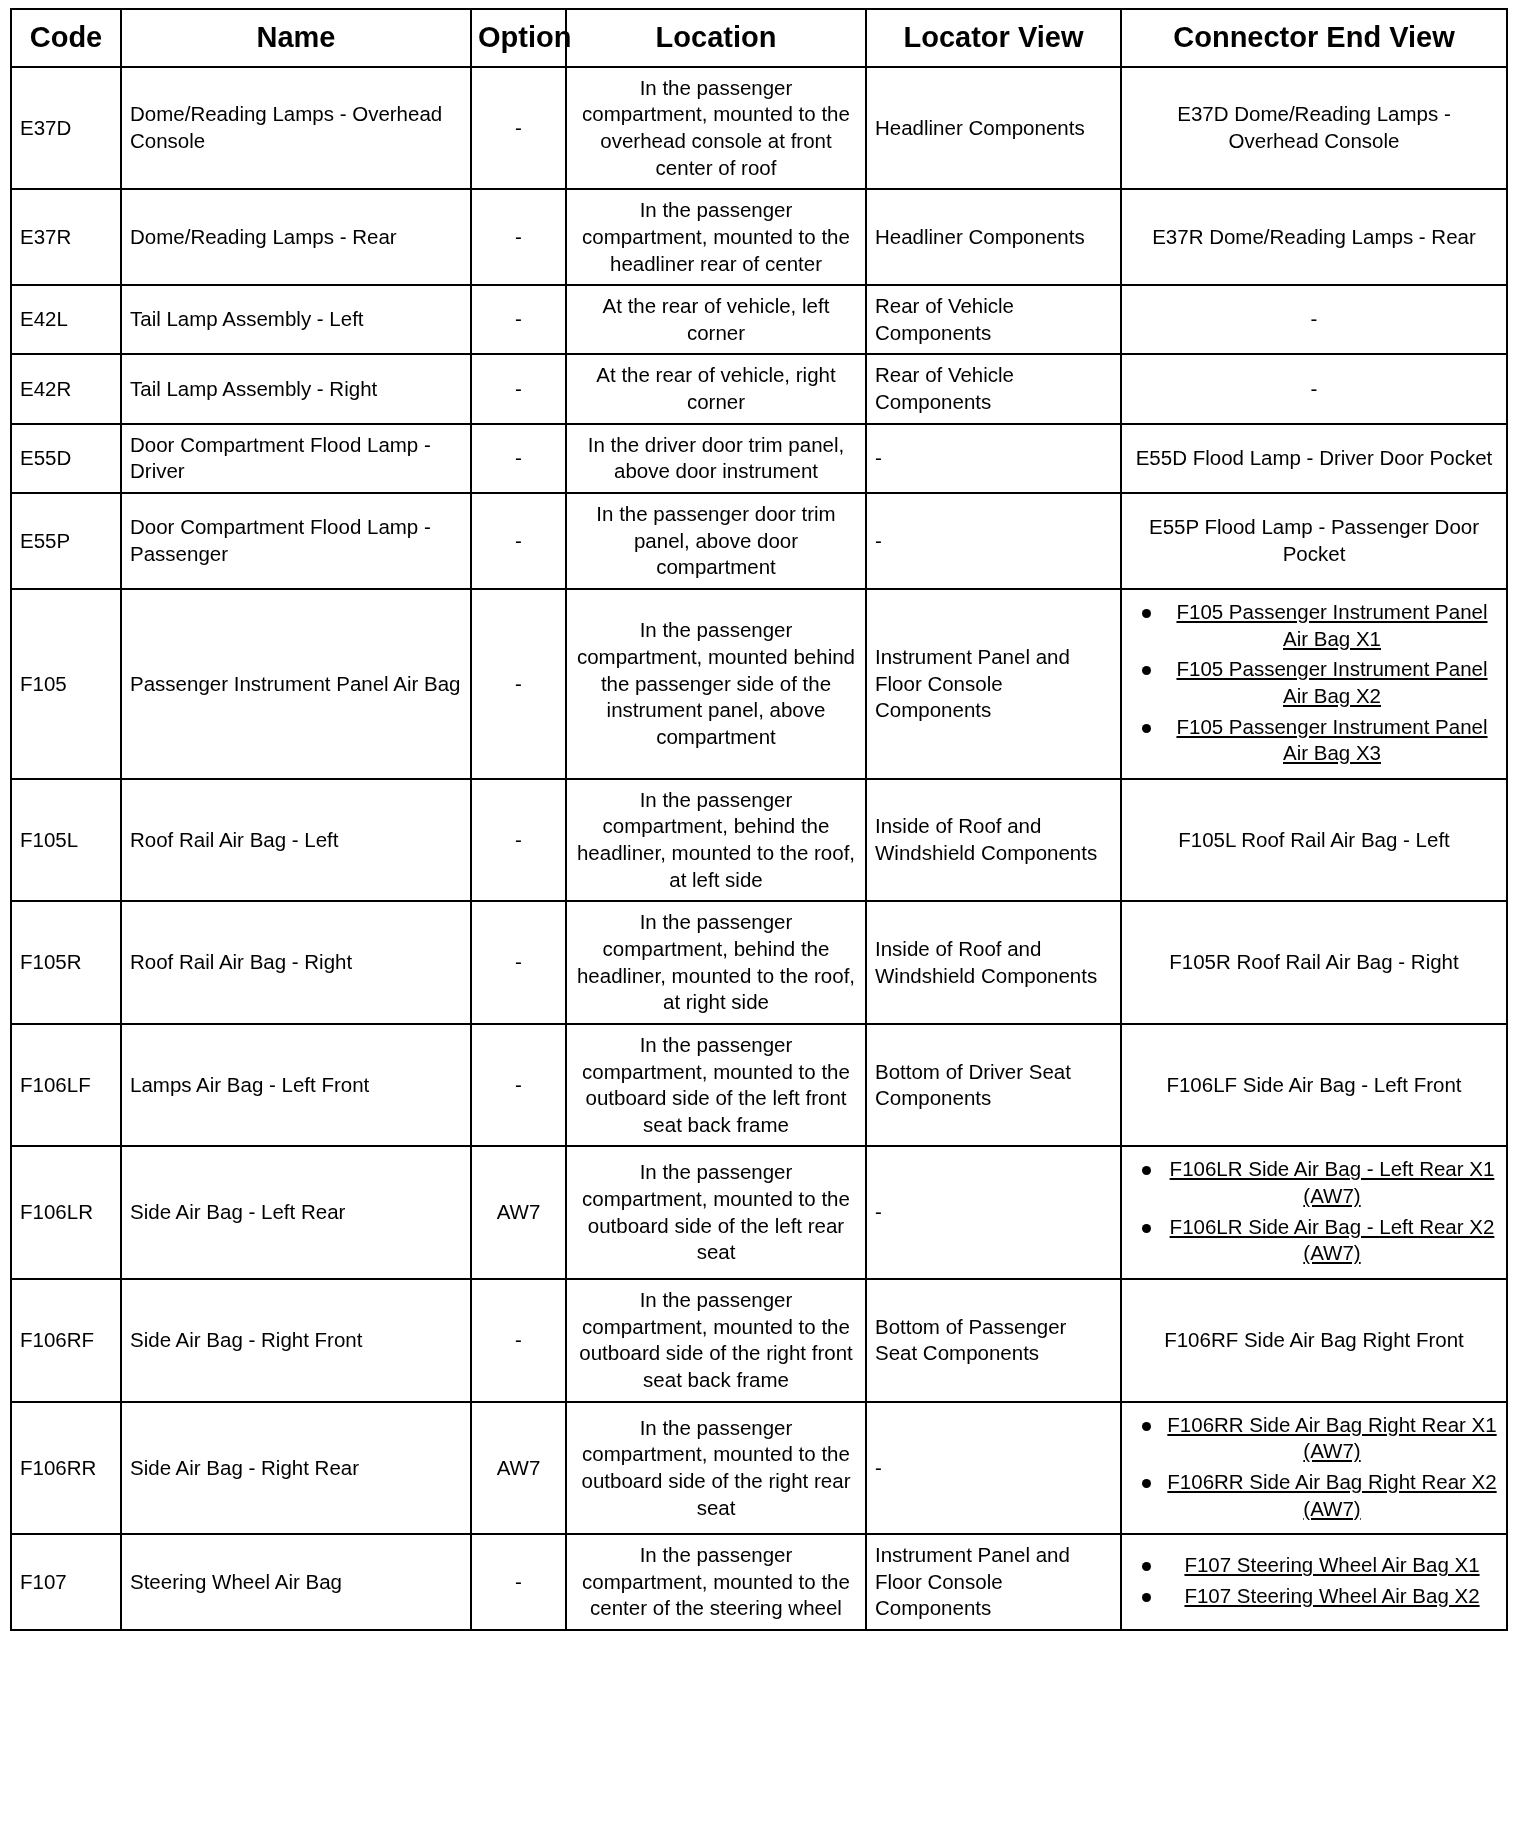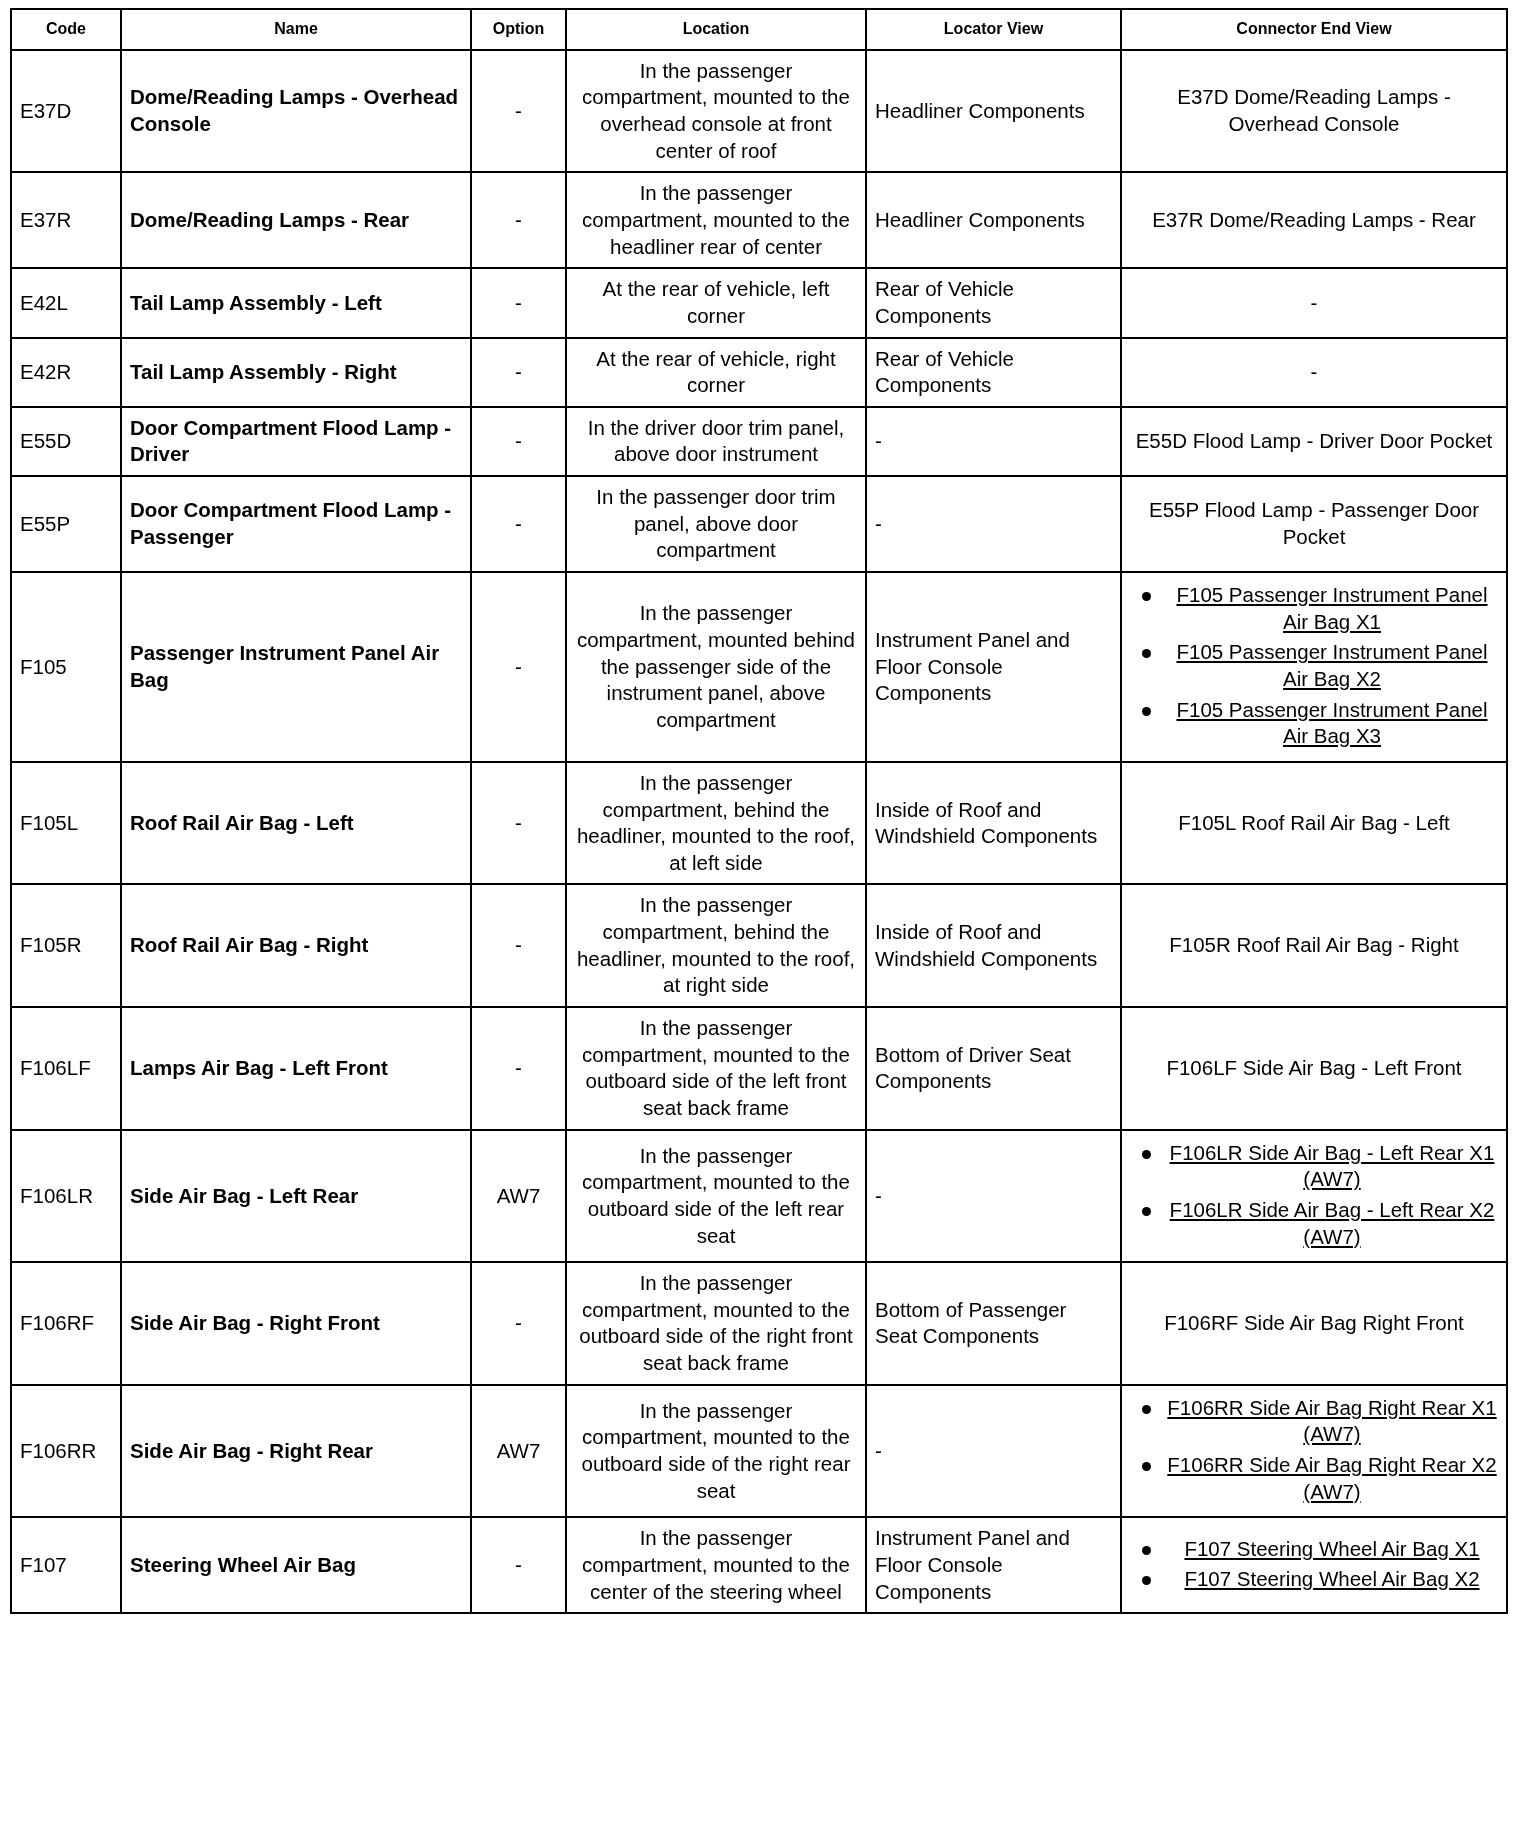--- a/index.html
+++ b/index.html
@@ -26,35 +26,34 @@
   table.component-table td {
     border: 2px solid #000000;
     vertical-align: middle;
     font-size: 20.5px;
     line-height: 1.30;
     padding: 7px 8px;
   }
   table.component-table th {
     text-align: center;
     font-weight: bold;
-    font-size: 16px;
+    font-size: 29px;
     padding: 9px 6px;
   }
   col.c-code    { width: 110px; }
   col.c-name    { width: 350px; }
   col.c-option  { width: 95px; }
   col.c-loc     { width: 300px; }
   col.c-locview { width: 255px; }
   col.c-conn    { width: 386px; }
 
   td.code {
   }
   td.name {
     text-align: left;
-    font-weight: bold;
   }
   td.option {
     text-align: center;
   }
   td.location {
     text-align: center;
   }
   td.locview {
     text-align: left;
   }

